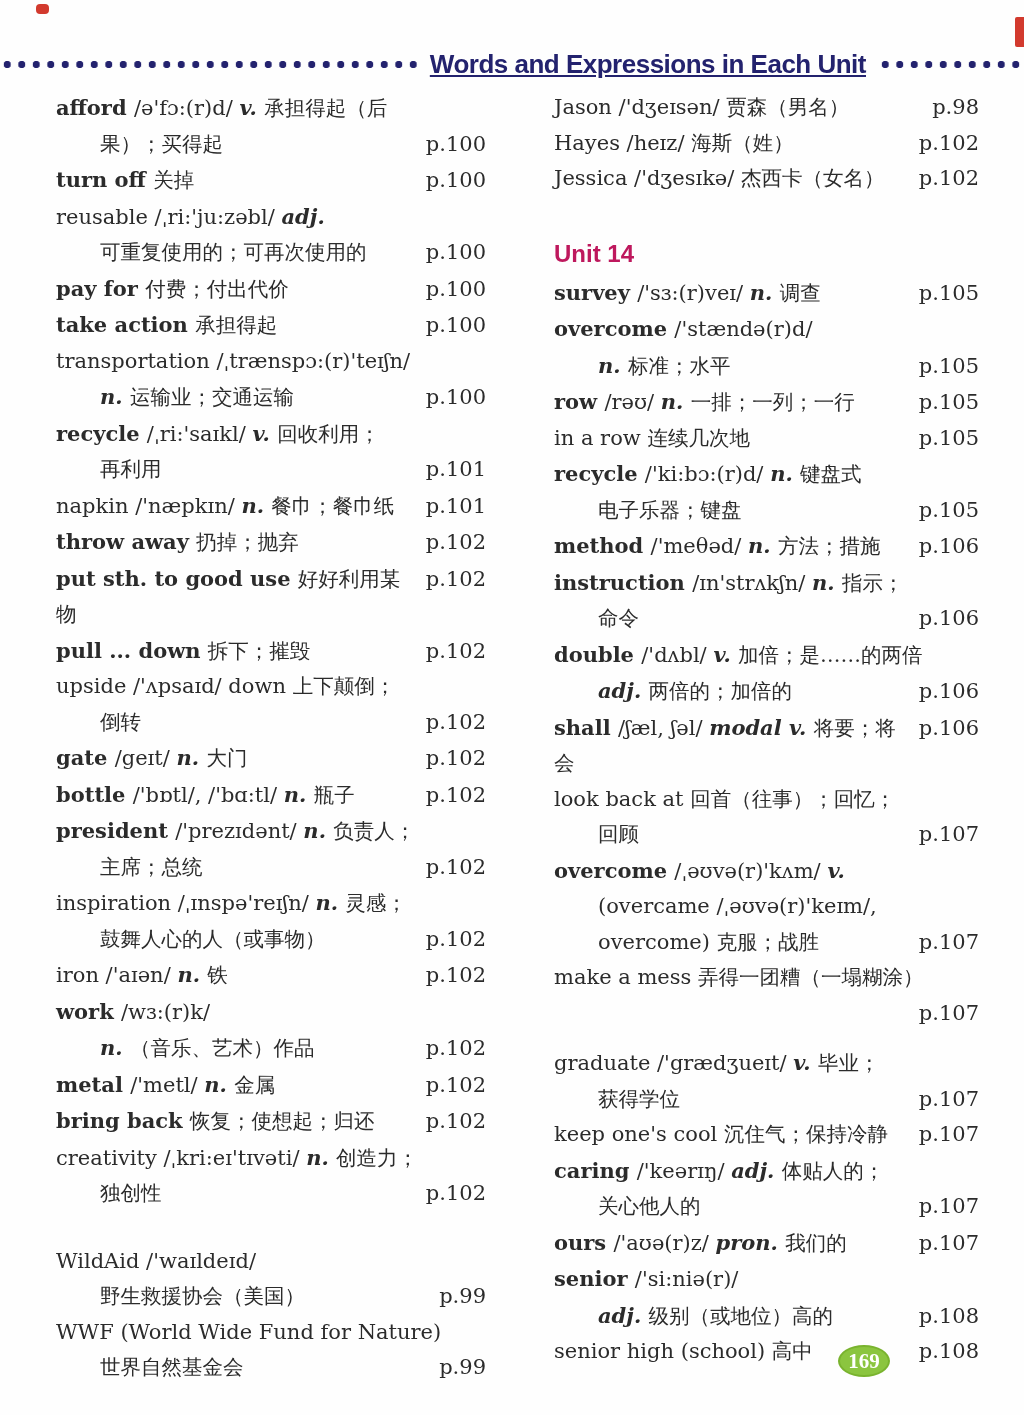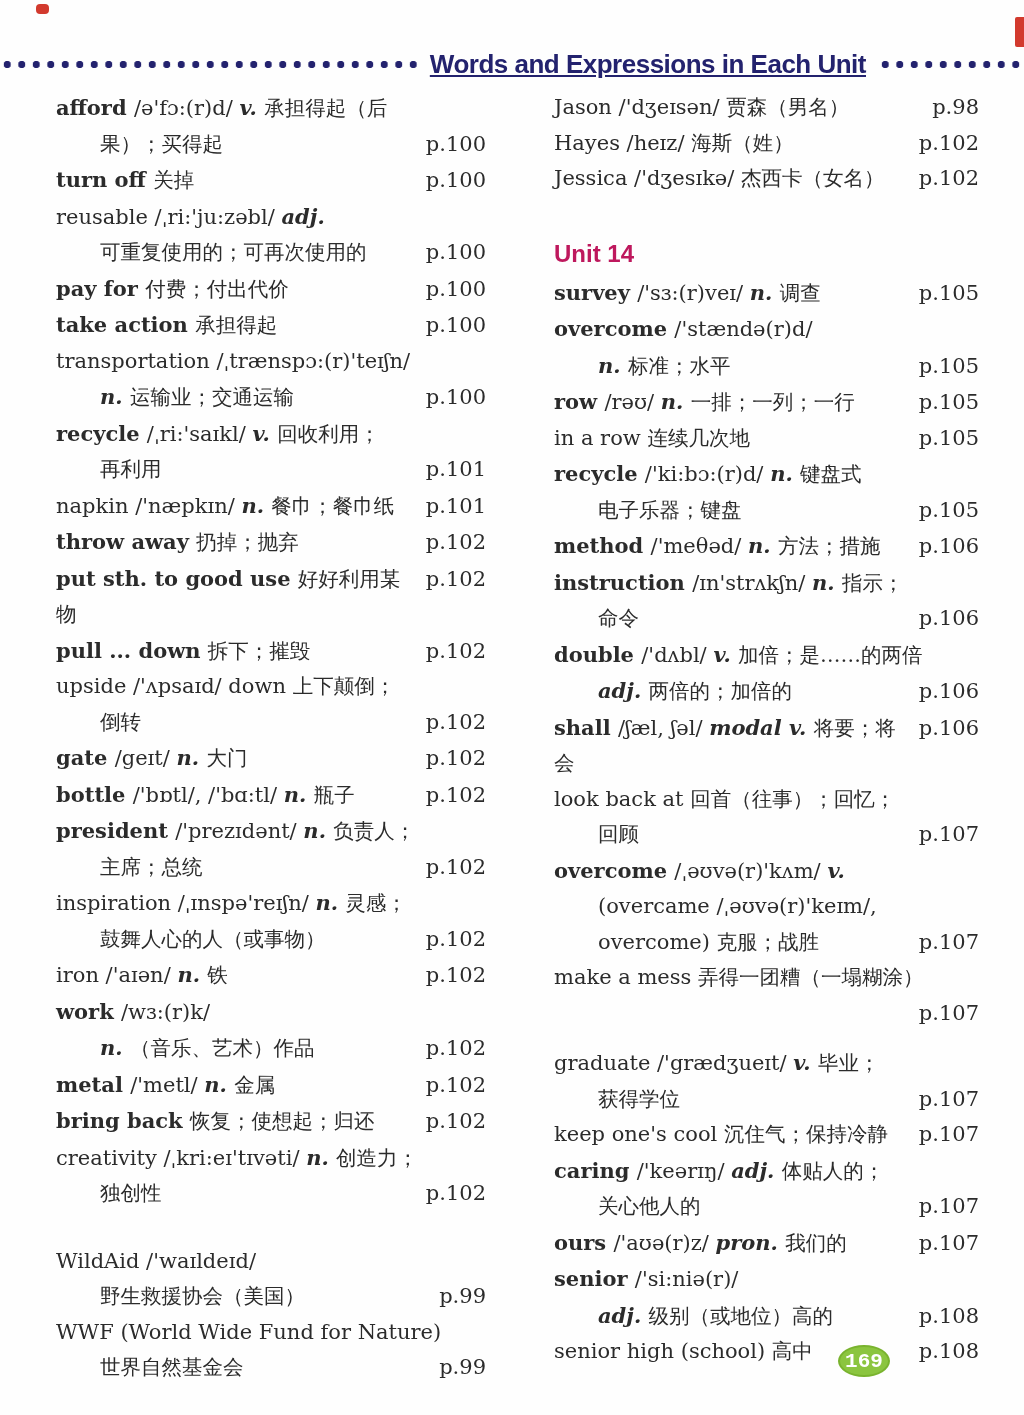--- a/index.html
+++ b/index.html
@@ -25,21 +25,21 @@
   .ind .txt{padding-left:44px;}
   .page{margin-left:6px;white-space:nowrap;}
   .b{font-weight:bold;}
   .i{font-style:italic;font-weight:600;}
   .c{font-size:20.5px;}
   .unit{font-family:"Liberation Sans","DejaVu Sans",sans-serif;font-weight:bold;font-size:24px;
         color:#be185d;line-height:42px;height:42px;}
   
   #badge{position:absolute;left:838px;top:1345px;width:52px;height:32px;background:#8bc53f;
          border:2px solid #79b32e;border-radius:50%;display:flex;align-items:center;justify-content:center;
-         font-family:Liberation Mono, monospace;font-weight:bold;font-size:21px;color:#ffffff;
+         font-family:Liberation Serif, serif;font-weight:bold;font-size:21px;color:#ffffff;
          box-sizing:border-box;}
 </style>
 </head>
 <body>
 
 <div id="page">
   <div id="red-dot"></div>
   <div id="red-dash"></div>
 
   <div id="header">

